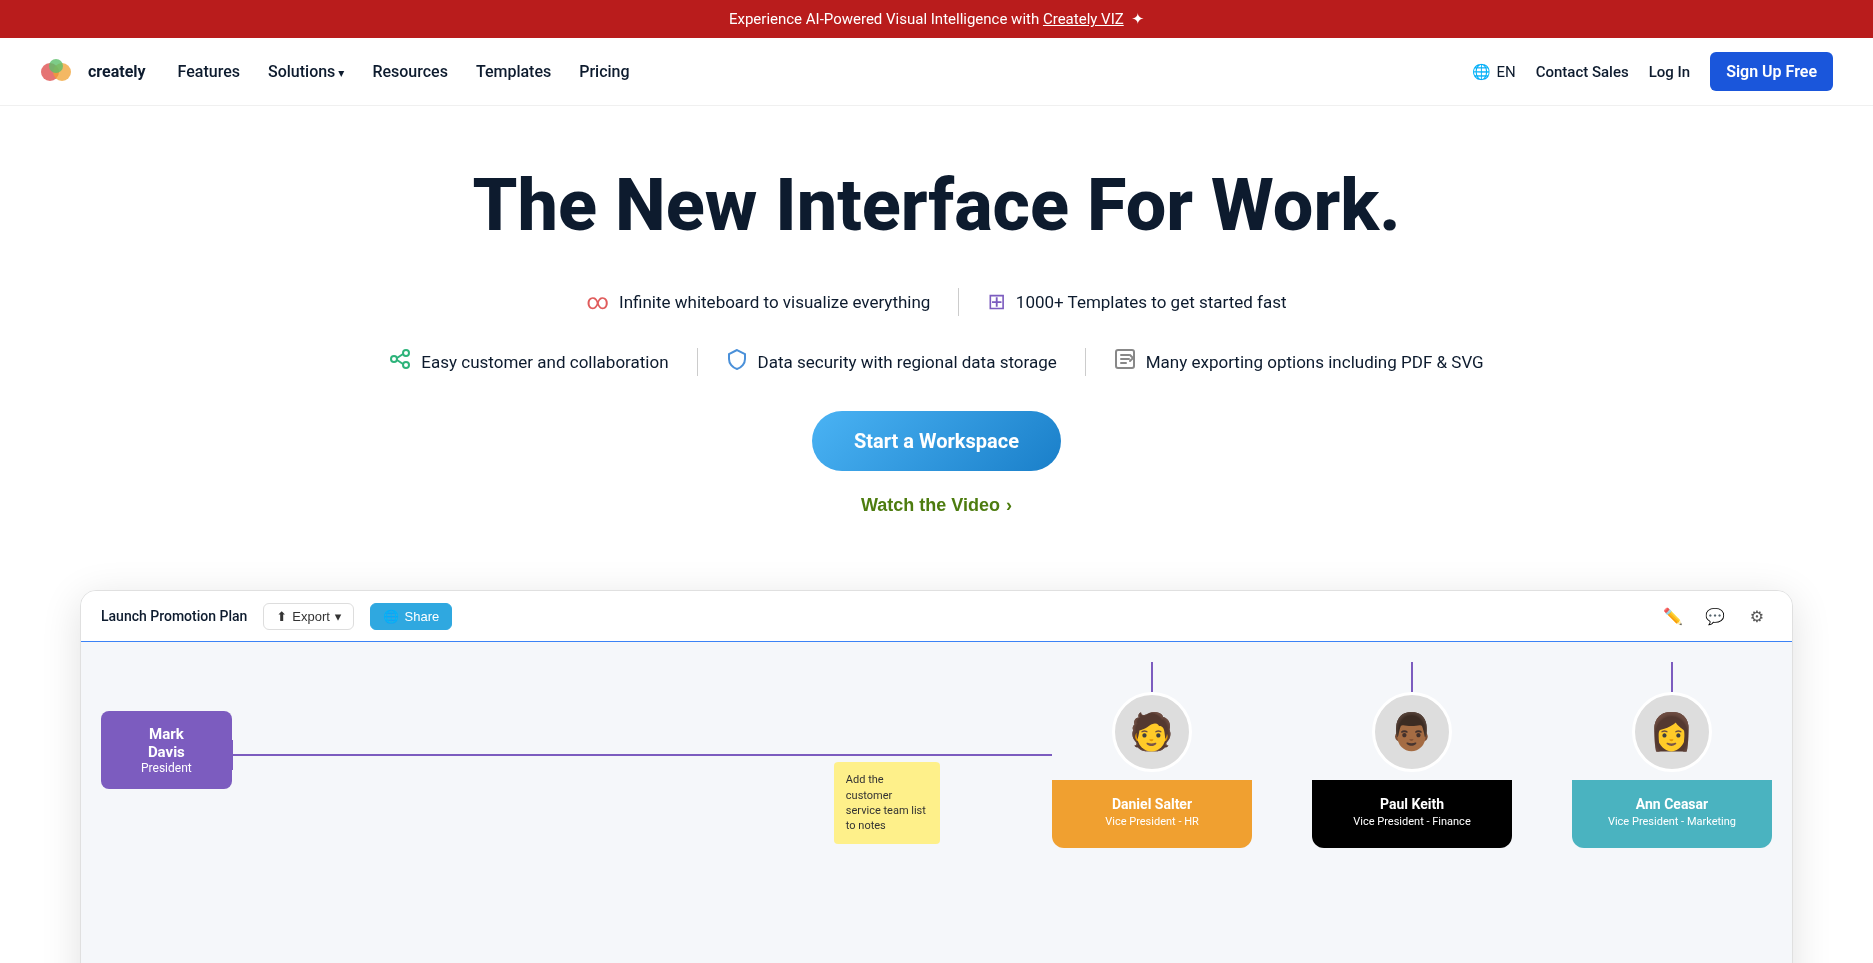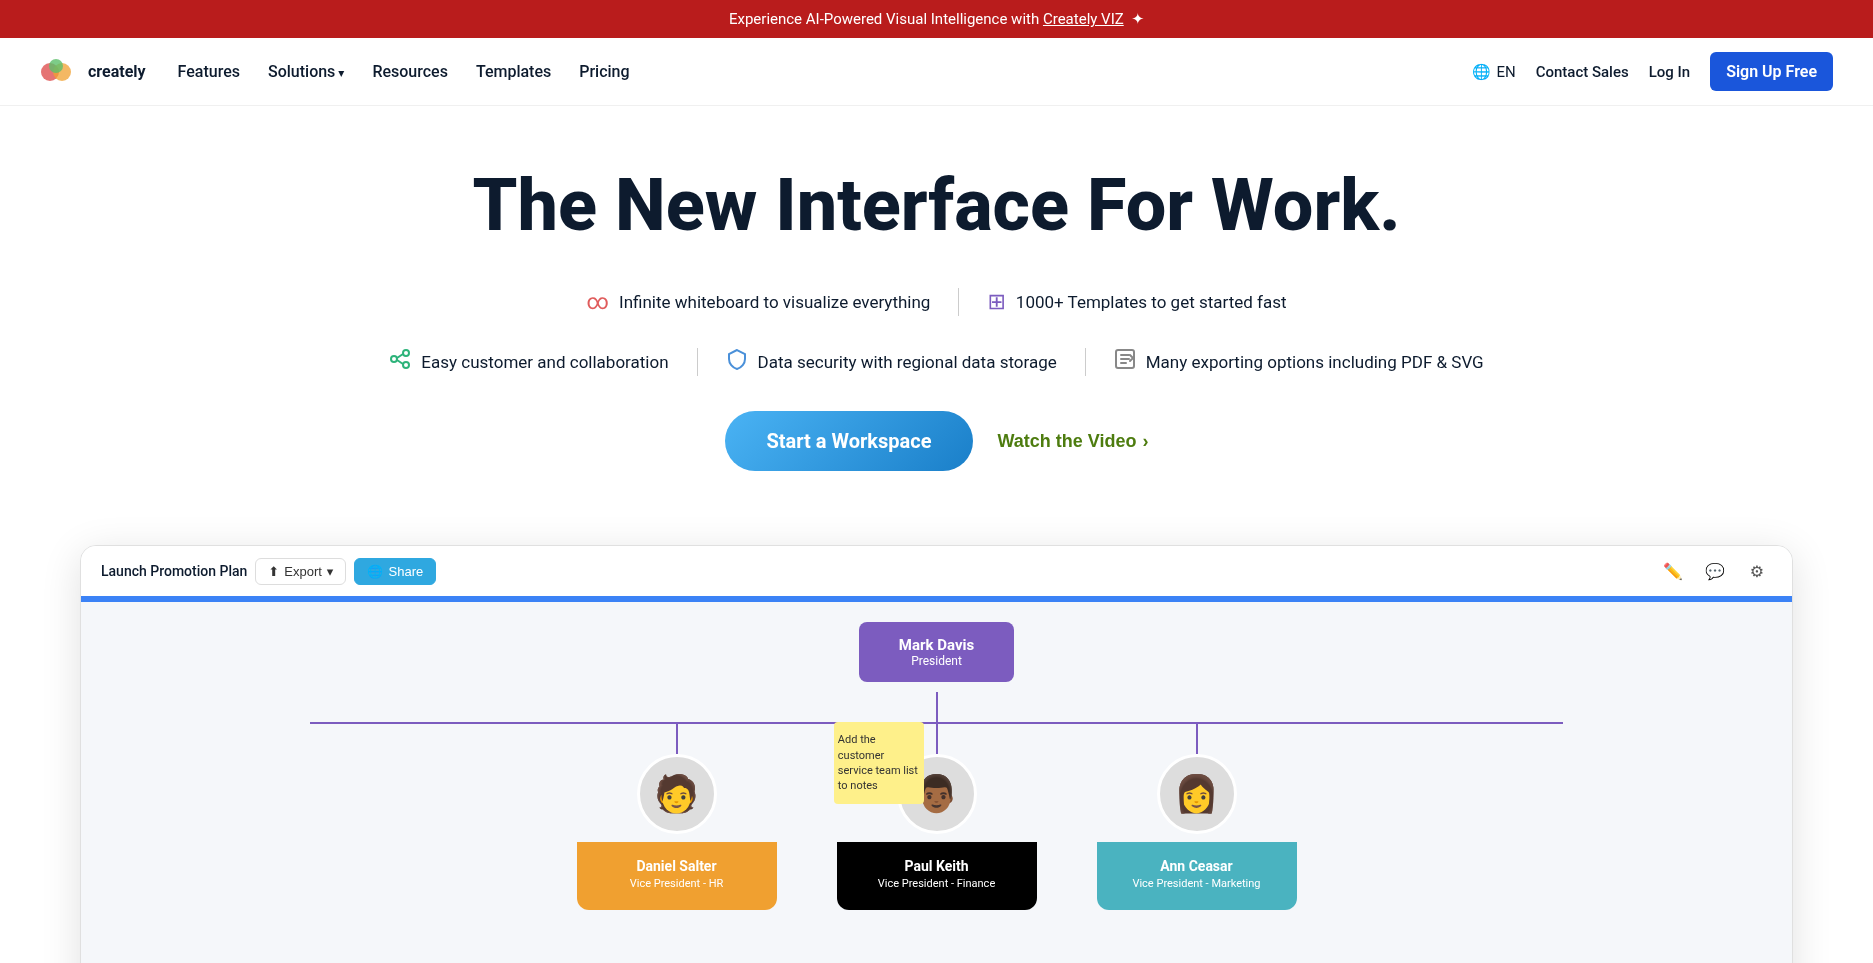--- a/index.html
+++ b/index.html
@@ -92,20 +92,21 @@
     .icon-security { color: #4a90d9; }
     .icon-export { color: #888; }
 
     
     .cta-row {
       display: flex;
       justify-content: center;
       align-items: center;
       gap: 24px;
       margin: 28px 0 44px;
+      flex-direction: column;
     }
     .btn-start {
       background: linear-gradient(135deg, #4ab3f4, #1a7fc9);
       color: #fff;
       padding: 18px 42px;
       border-radius: 50px;
       font-size: 20px;
       font-weight: 700;
       border: none;
       cursor: pointer;
@@ -132,23 +133,23 @@
       box-shadow: 0 8px 40px rgba(0,0,0,0.12);
       background: #f5f7fa;
       min-height: 320px;
     }
 
     
     .workspace-toolbar {
       background: #fff;
       display: flex;
       align-items: center;
-      gap: 8px;
+      gap: 16px;
       padding: 10px 20px;
-      border-bottom: 6px solid #3b82f6;
+      border-bottom: 1px solid #3b82f6;
     }
     .workspace-title { font-size: 14px; color: #0d1b2e; font-weight: 500; }
     .ws-btn {
       display: flex;
       align-items: center;
       gap: 5px;
       padding: 5px 12px;
       border: 1px solid #ddd;
       border-radius: 6px;
       font-size: 13px;
@@ -183,21 +184,21 @@
       background: #f5f7fa;
       padding: 20px;
       min-height: 400px;
       position: relative;
       overflow: hidden;
     }
 
     
     .org-chart {
       display: flex;
-      flex-direction: column;
+      flex-direction: row;
       align-items: center;
     }
     .org-top {
       background: #7c5cbf;
       color: #fff;
       border-radius: 8px;
       padding: 14px 40px;
       text-align: center;
       margin-bottom: 10px;
       font-weight: 700;
@@ -263,24 +264,24 @@
     .person-card-body .role { font-size: 11px; font-weight: 400; margin-top: 3px; }
 
     .card-orange { background: #f0a030; }
     .card-green { background: #000000; }
     .card-teal { background: #4ab3c0; }
 
     
     .sticky-note {
       background: #fef08a;
       border-radius: 4px;
-      padding: 10px 4px;
+      padding: 10px 12px;
       font-size: 11px;
       color: #333;
-      width: 90px;
+      width: 106px;
       line-height: 1.4;
       position: absolute;
       top: 120px;
       left: 44%;
     }
 
     
     .avatar-face {
       font-size: 36px;
       line-height: 1;

